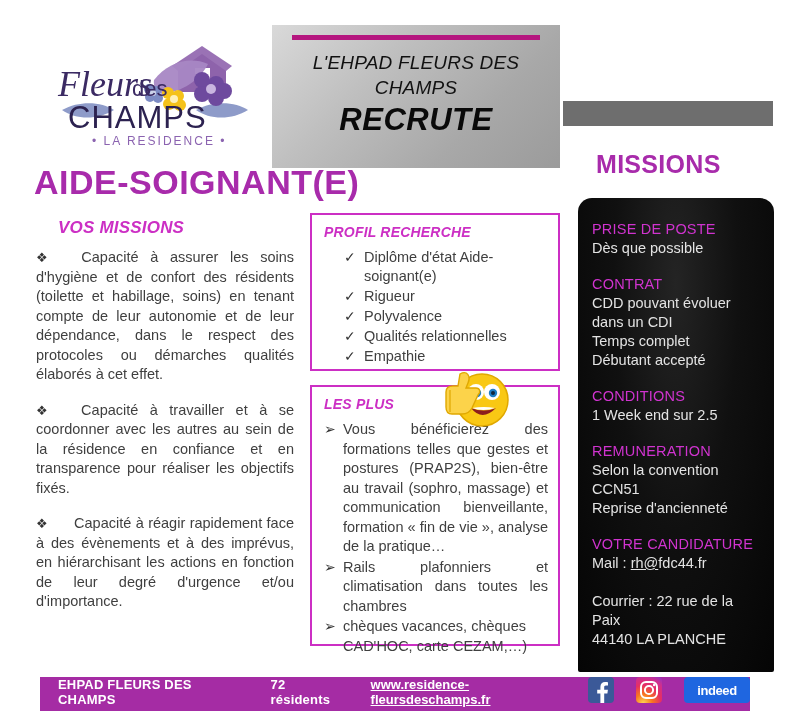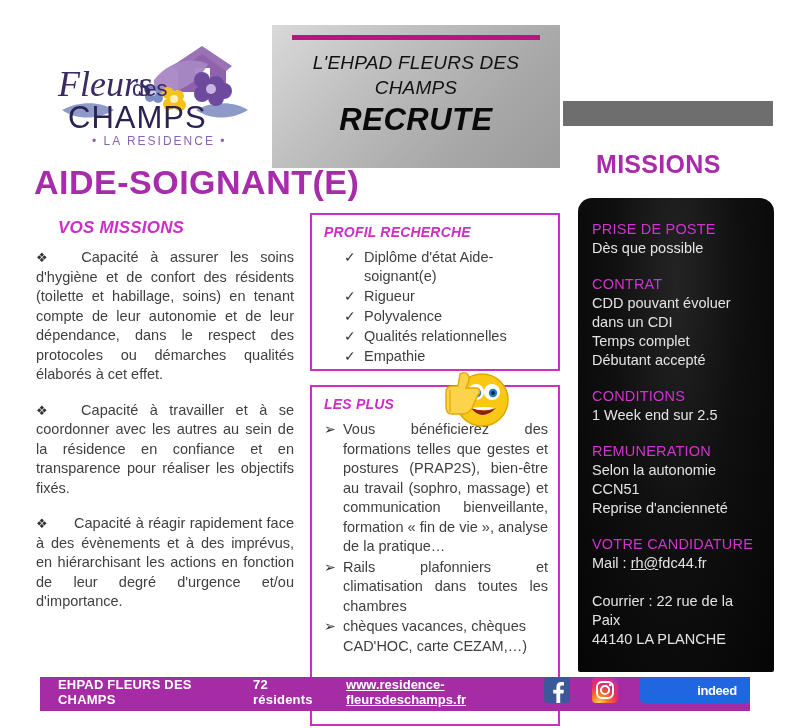--- a/index.html
+++ b/index.html
@@ -125,21 +125,21 @@
   
   .mid-box {
     position: absolute;
     left: 310px;
     width: 250px;
     border: 2px solid #cc2fc4;
     box-sizing: border-box;
     background: #fff;
   }
   #box-profil { top: 213px; height: 158px; }
-  #box-plus   { top: 385px; height: 341px; }
+  #box-plus   { top: 385px; height: 261px; }
 
   .box-title {
     font-style: italic;
     font-weight: bold;
     font-size: 14px;
     color: #cc2fc4;
     margin: 9px 0 8px 12px;
     letter-spacing: .2px;
   }
   ul.check-list, ul.arrow-list {
@@ -257,21 +257,20 @@
   #icon-facebook { background: #3b5998; position: relative; }
   #icon-instagram {
     background: radial-gradient(circle at 28% 100%, #fdd551 0%, #f7751f 28%, #e62f63 55%, #cf2f8f 78%, #8b35c9 100%);
   }
   #icon-indeed {
     background: #1f66e0;
     width: 66px;
     display: flex;
     align-items: center;
     justify-content: center;
-    padding-left: 44px;
   }
   #indeed-word {
     color: #ffffff;
     font-weight: bold;
     font-size: 13px;
     letter-spacing: -.4px;
   }
 </style>
 </head>
 <body>
@@ -396,21 +395,21 @@
     <div class="mod-line">Débutant accepté</div>
   </div>
 
   <div class="mod-group">
     <div class="mod-head">CONDITIONS</div>
     <div class="mod-line">1 Week end sur 2.5</div>
   </div>
 
   <div class="mod-group">
     <div class="mod-head">REMUNERATION</div>
-    <div class="mod-line">Selon la autonomie</div>
+    <div class="mod-line">Selon la convention</div>
     <div class="mod-line">CCN51</div>
     <div class="mod-line">Reprise d'ancienneté</div>
   </div>
 
   <div class="mod-group">
     <div class="mod-head">VOTRE CANDIDATURE</div>
     <div class="mod-line"><span>Mail : </span><a class="mailto-link" href="#"><u>rh@</u><span>fdc44.fr</span></a></div>
     <div class="mod-line" style="height:19px">&nbsp;</div>
     <div class="mod-line">Courrier : 22 rue de la</div>
     <div class="mod-line">Paix</div>

